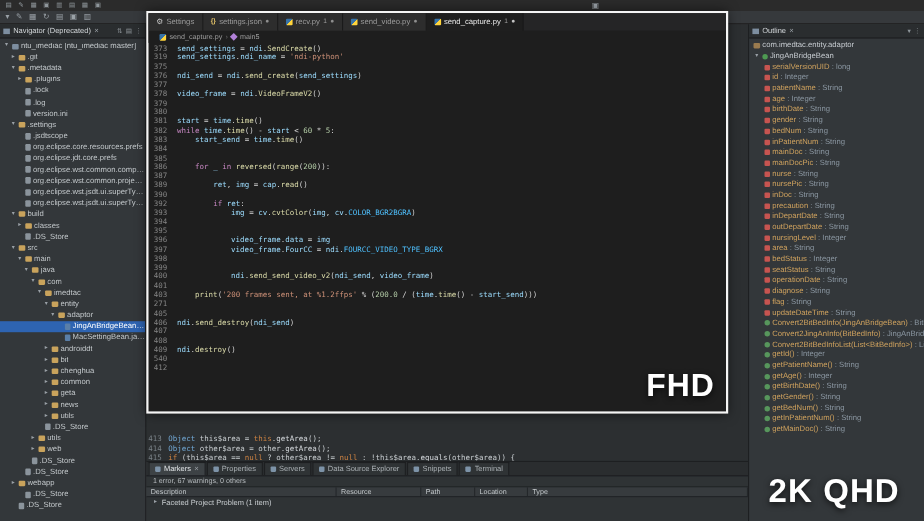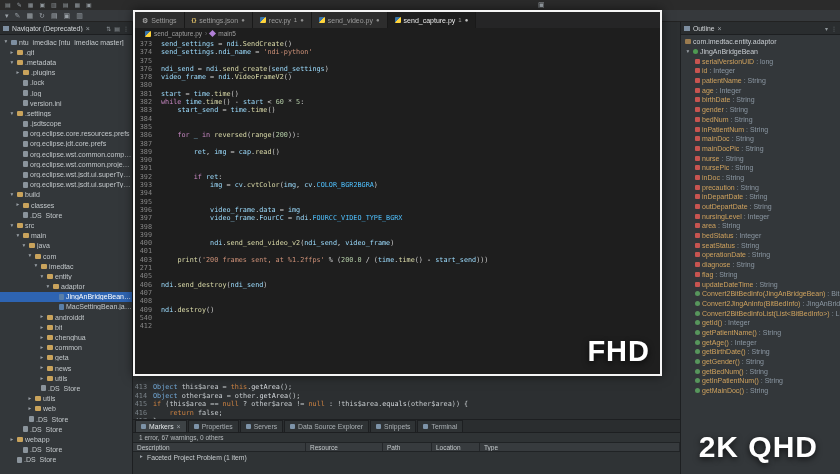--- a/index.html
+++ b/index.html
@@ -13,21 +13,21 @@
   .tsglyph{font-size:6px;color:#8f969b;line-height:1}
   #top-mid-icon{left:538px;top:1px;font-size:7px;color:#9aa1a7}
 
   
   #toolbar-band{left:0;top:10px;width:840px;height:12px;background:#36393c;border-bottom:1px solid #222;
                 display:flex;align-items:center;gap:6px;padding-left:5px}
   .tbglyph{font-size:7px;color:#9aa1a7;line-height:1}
 
   
   #center-bg{left:133px;top:22px;width:547px;height:452px;background:#2c2f31}
-  #java-strip{position:absolute;left:0;top:353px;width:100%;padding-top:8px}
+  #java-strip{position:absolute;left:0;top:353px;width:100%;padding-top:20px}
   .jrow{display:flex;height:8.6px;line-height:8.6px;white-space:pre;
         font-family:"DejaVu Sans Mono",monospace;font-size:6.8px;color:#c8cdd0}
   .jrow .cnum{flex:0 0 20px;text-align:right;padding-right:6px;color:#7a8288}
   .java .t-kw{color:#cc8242}.java .t-cls{color:#71a7d4}.java .t-fn{color:#d6dade}.java .t-op{color:#c8cdd0}
 
   
   .panel{background:#33373a}
   #nav-panel{left:0;top:22px;width:133px;height:452px;border-right:1px solid #1d1f21}
   #outline-panel{left:680px;top:22px;width:160px;height:452px;border-left:1px solid #1d1f21}
   .ptab-bar{height:13px;background:#2a2d2f;display:flex;align-items:center;border-bottom:1px solid #1d1f21;
@@ -645,35 +645,36 @@
     <div id="breadcrumb">
       <span class="ico-python"></span>
       <span>send_capture.py</span>
       <span class="bc-sep">›</span>
       <span class="bc-sym"></span>
       <span>main5</span>
     </div>
     <div id="code-area" class="py">
       <div id="code-lines">
           <div class="crow"><span class="cnum">373</span><span><span class="t-var">send_settings</span> <span class="t-op">=</span> <span class="t-var">ndi</span><span class="t-op">.</span><span class="t-fn">SendCreate</span><span class="t-op">(</span><span class="t-op">)</span></span></div>
-          <div class="crow"><span class="cnum">374</span><span><span class="t-var">send_settings</span><span class="t-op">.</span><span class="t-var">ndi_name</span> <span class="t-op">=</span> <span class="t-str">'ndi-python'</span></span></div>
+          <div class="crow"><span class="cnum">319</span><span><span class="t-var">send_settings</span><span class="t-op">.</span><span class="t-var">ndi_name</span> <span class="t-op">=</span> <span class="t-str">'ndi-python'</span></span></div>
           <div class="crow"><span class="cnum">375</span><span></span></div>
           <div class="crow"><span class="cnum">376</span><span><span class="t-var">ndi_send</span> <span class="t-op">=</span> <span class="t-var">ndi</span><span class="t-op">.</span><span class="t-fn">send_create</span><span class="t-op">(</span><span class="t-var">send_settings</span><span class="t-op">)</span></span></div>
+          <div class="crow"><span class="cnum">377</span><span></span></div>
           <div class="crow"><span class="cnum">378</span><span><span class="t-var">video_frame</span> <span class="t-op">=</span> <span class="t-var">ndi</span><span class="t-op">.</span><span class="t-fn">VideoFrameV2</span><span class="t-op">(</span><span class="t-op">)</span></span></div>
+          <div class="crow"><span class="cnum">379</span><span></span></div>
           <div class="crow"><span class="cnum">380</span><span></span></div>
           <div class="crow"><span class="cnum">381</span><span><span class="t-var">start</span> <span class="t-op">=</span> <span class="t-var">time</span><span class="t-op">.</span><span class="t-fn">time</span><span class="t-op">(</span><span class="t-op">)</span></span></div>
           <div class="crow"><span class="cnum">382</span><span><span class="t-kw">while</span> <span class="t-var">time</span><span class="t-op">.</span><span class="t-fn">time</span><span class="t-op">(</span><span class="t-op">)</span> <span class="t-op">-</span> <span class="t-var">start</span> <span class="t-op">&lt;</span> <span class="t-num">60</span> <span class="t-op">*</span> <span class="t-num">5</span><span class="t-op">:</span></span></div>
           <div class="crow"><span class="cnum">383</span><span>    <span class="t-var">start_send</span> <span class="t-op">=</span> <span class="t-var">time</span><span class="t-op">.</span><span class="t-fn">time</span><span class="t-op">(</span><span class="t-op">)</span></span></div>
           <div class="crow"><span class="cnum">384</span><span></span></div>
           <div class="crow"><span class="cnum">385</span><span></span></div>
           <div class="crow"><span class="cnum">386</span><span>    <span class="t-kw">for</span> <span class="t-var">_</span> <span class="t-kw">in</span> <span class="t-fn">reversed</span><span class="t-op">(</span><span class="t-fn">range</span><span class="t-op">(</span><span class="t-num">200</span><span class="t-op">)</span><span class="t-op">)</span><span class="t-op">:</span></span></div>
           <div class="crow"><span class="cnum">387</span><span></span></div>
           <div class="crow"><span class="cnum">389</span><span>        <span class="t-var">ret</span><span class="t-op">,</span> <span class="t-var">img</span> <span class="t-op">=</span> <span class="t-var">cap</span><span class="t-op">.</span><span class="t-fn">read</span><span class="t-op">(</span><span class="t-op">)</span></span></div>
           <div class="crow"><span class="cnum">390</span><span></span></div>
-          <div class="crow"><span class="cnum">391</span><span></span></div>
           <div class="crow"><span class="cnum">392</span><span>        <span class="t-kw">if</span> <span class="t-var">ret</span><span class="t-op">:</span></span></div>
           <div class="crow"><span class="cnum">393</span><span>            <span class="t-var">img</span> <span class="t-op">=</span> <span class="t-var">cv</span><span class="t-op">.</span><span class="t-fn">cvtColor</span><span class="t-op">(</span><span class="t-var">img</span><span class="t-op">,</span> <span class="t-var">cv</span><span class="t-op">.</span><span class="t-const">COLOR_BGR2BGRA</span><span class="t-op">)</span></span></div>
           <div class="crow"><span class="cnum">394</span><span></span></div>
           <div class="crow"><span class="cnum">395</span><span></span></div>
           <div class="crow"><span class="cnum">396</span><span>            <span class="t-var">video_frame</span><span class="t-op">.</span><span class="t-var">data</span> <span class="t-op">=</span> <span class="t-var">img</span></span></div>
           <div class="crow"><span class="cnum">397</span><span>            <span class="t-var">video_frame</span><span class="t-op">.</span><span class="t-var">FourCC</span> <span class="t-op">=</span> <span class="t-var">ndi</span><span class="t-op">.</span><span class="t-const">FOURCC_VIDEO_TYPE_BGRX</span></span></div>
           <div class="crow"><span class="cnum">398</span><span></span></div>
           <div class="crow"><span class="cnum">399</span><span></span></div>
           <div class="crow"><span class="cnum">400</span><span>            <span class="t-var">ndi</span><span class="t-op">.</span><span class="t-fn">send_send_video_v2</span><span class="t-op">(</span><span class="t-var">ndi_send</span><span class="t-op">,</span> <span class="t-var">video_frame</span><span class="t-op">)</span></span></div>
           <div class="crow"><span class="cnum">401</span><span></span></div>

